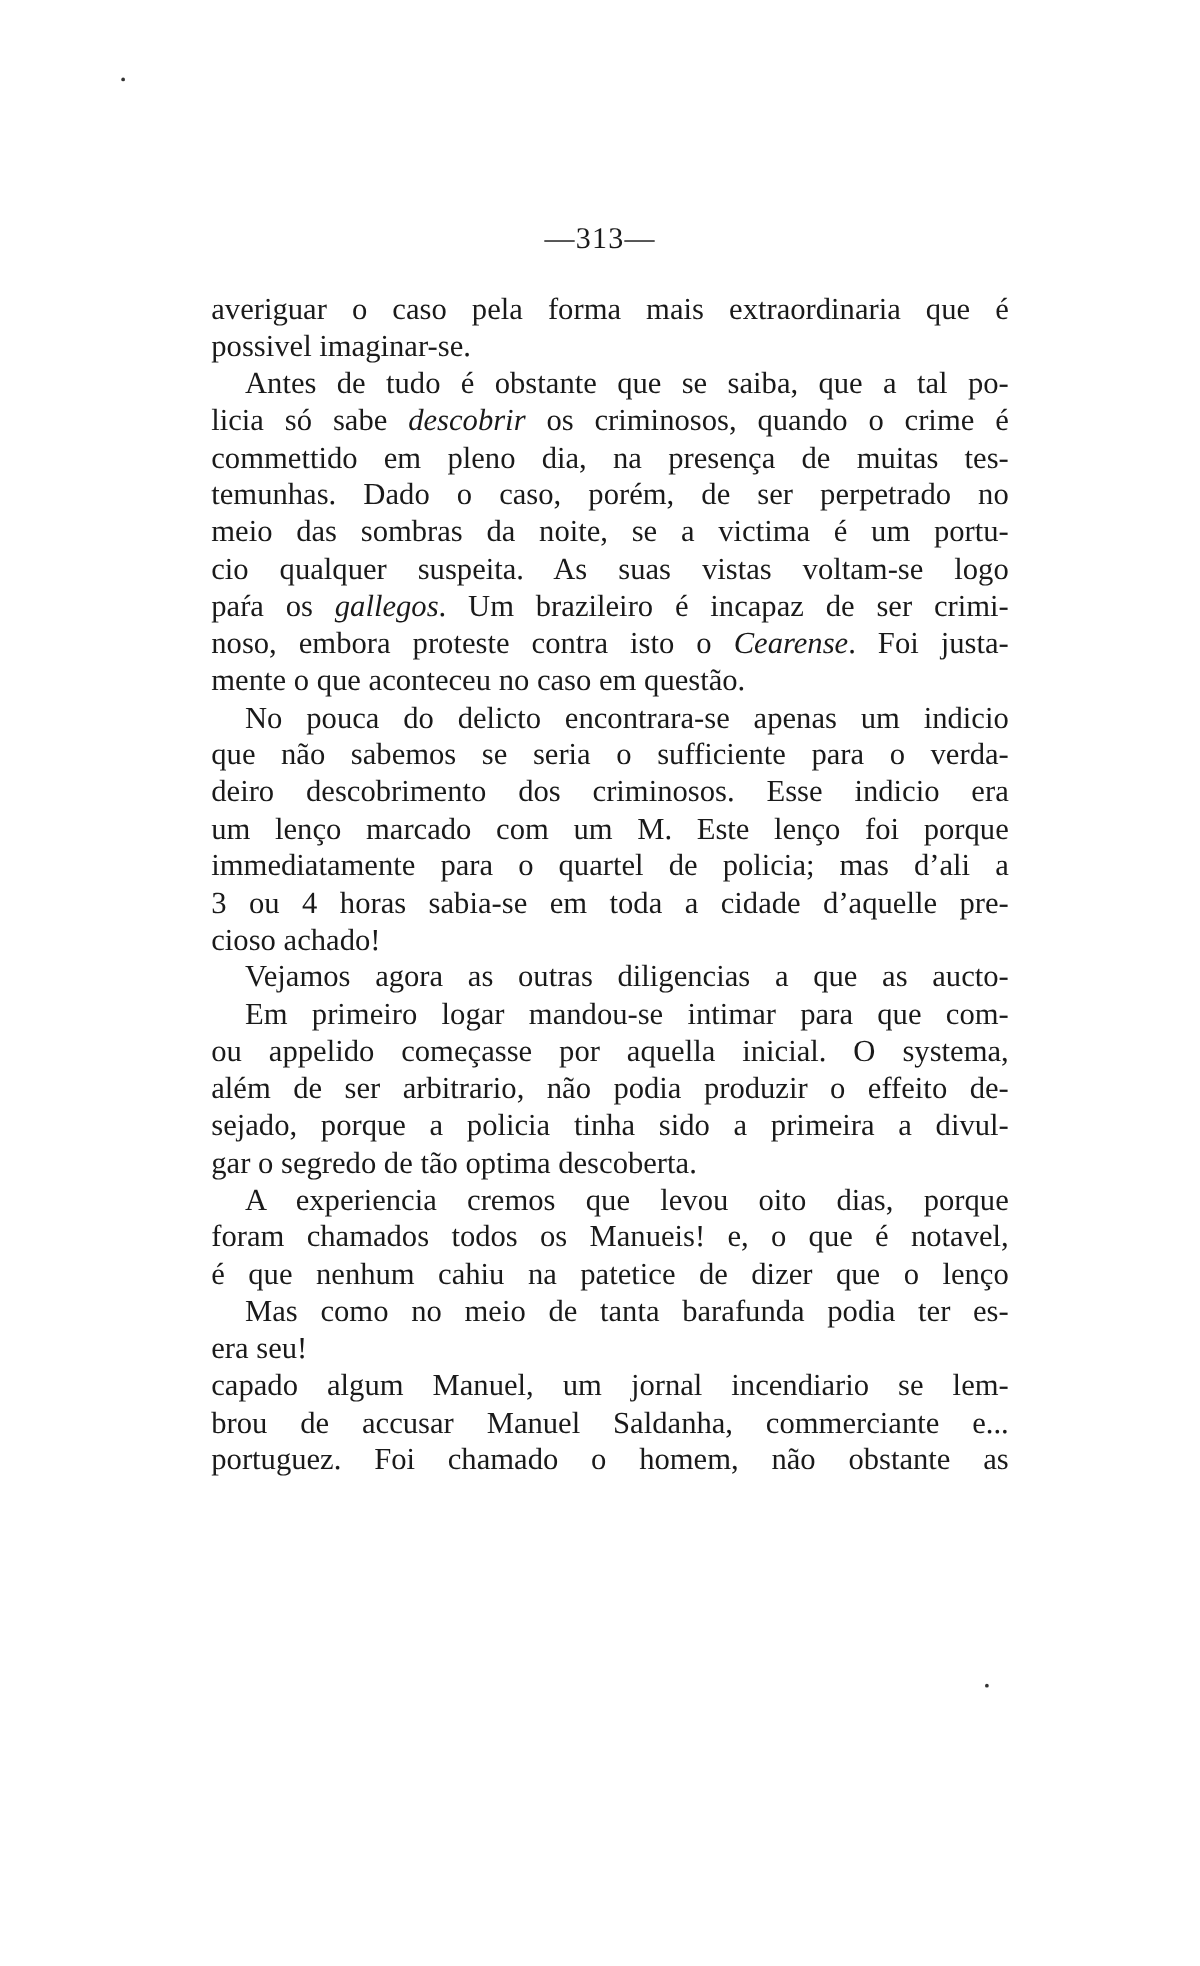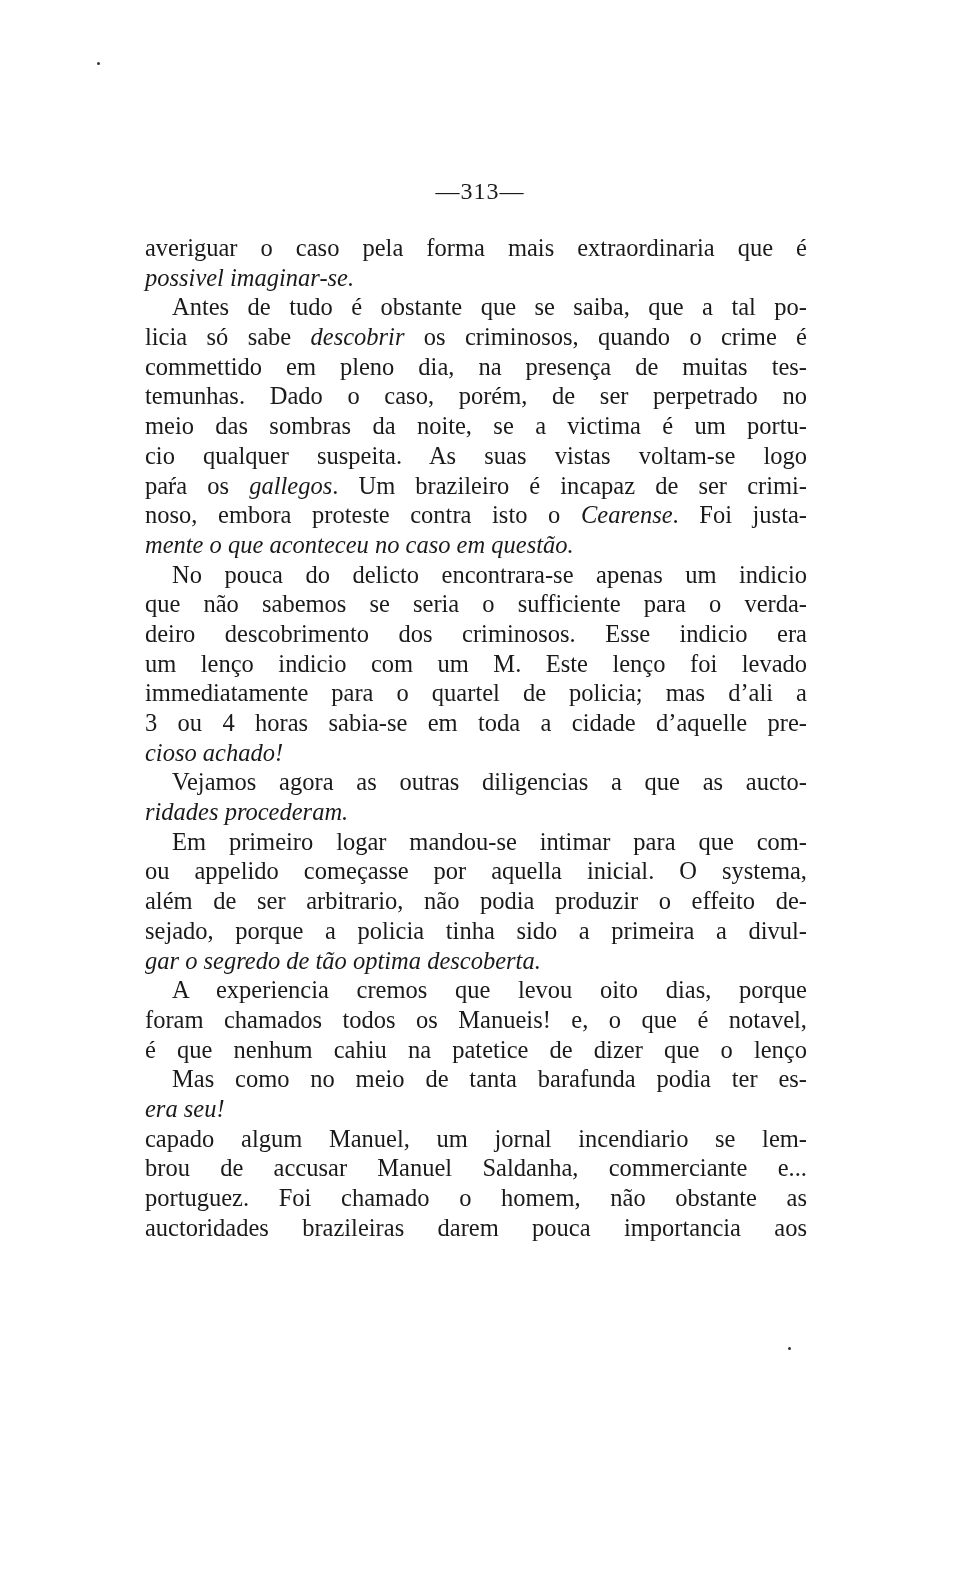--- a/index.html
+++ b/index.html
@@ -15,23 +15,23 @@
     text-align: center; font-size: 24px; letter-spacing: 1px;
     font-family: "Liberation Serif", serif;
   }
   .text-block {
     position: absolute; left: 145px; top: 233px; width: 662px;
     font-family: "Liberation Serif", serif;
     font-size: 24.5px; line-height: 29.7px;
   }
   .line {
     display: block; height: 29.7px; white-space: nowrap;
-    text-align: justify; text-align-last: justify;
+    text-align: justify; text-align-last: justify; margin-left: 24px;
   }
-  .line.last { text-align-last: left; font-style: italic; }
+  .line.last { text-align-last: left; }
   .line.indent { padding-left: 27px; }
   .line i { }
   .speck { position: absolute; width: 3px; height: 3px; background: #333; border-radius: 50%; }
 </style>
 </head>
 <body>
 
 <div class="page">
   <div class="speck" style="left:97px; top:62px;"></div>
   <div class="speck" style="left:788px; top:1347px;"></div>
@@ -44,34 +44,32 @@
       <span class="line"><span>commettido em pleno dia, na presença de muitas tes-</span></span>
       <span class="line"><span>temunhas. Dado o caso, porém, de ser perpetrado no</span></span>
       <span class="line"><span>meio das sombras da noite, se a victima é um portu-</span></span>
       <span class="line"><span>cio qualquer suspeita. As suas vistas voltam-se logo</span></span>
       <span class="line"><span>paŕa os </span><i>gallegos</i><span>. Um brazileiro é incapaz de ser crimi-</span></span>
       <span class="line"><span>noso, embora proteste contra isto o </span><i>Cearense</i><span>. Foi justa-</span></span>
       <span class="line last"><span>mente o que aconteceu no caso em questão.</span></span>
       <span class="line indent"><span>No pouca do delicto encontrara-se apenas um indicio</span></span>
       <span class="line"><span>que não sabemos se seria o sufficiente para o verda-</span></span>
       <span class="line"><span>deiro descobrimento dos criminosos. Esse indicio era</span></span>
-      <span class="line"><span>um lenço indicio com um M. Este lenço foi levado</span></span>
+      <span class="line"><span>um lenço marcado com um M. Este lenço foi porque</span></span>
       <span class="line"><span>immediatamente para o quartel de policia; mas d’ali a</span></span>
       <span class="line"><span>3 ou 4 horas sabia-se em toda a cidade d’aquelle pre-</span></span>
       <span class="line last"><span>cioso achado!</span></span>
       <span class="line indent"><span>Vejamos agora as outras diligencias a que as aucto-</span></span>
-      <span class="line last"><span>ridades procederam.</span></span>
       <span class="line indent"><span>Em primeiro logar mandou-se intimar para que com-</span></span>
       <span class="line"><span>ou appelido começasse por aquella inicial. O systema,</span></span>
       <span class="line"><span>além de ser arbitrario, não podia produzir o effeito de-</span></span>
       <span class="line"><span>sejado, porque a policia tinha sido a primeira a divul-</span></span>
       <span class="line last"><span>gar o segredo de tão optima descoberta.</span></span>
       <span class="line indent"><span>A experiencia cremos que levou oito dias, porque</span></span>
       <span class="line"><span>foram chamados todos os Manueis! e, o que é notavel,</span></span>
       <span class="line"><span>é que nenhum cahiu na patetice de dizer que o lenço</span></span>
       <span class="line indent"><span>Mas como no meio de tanta barafunda podia ter es-</span></span>
       <span class="line last"><span>era seu!</span></span>
       <span class="line"><span>capado algum Manuel, um jornal incendiario se lem-</span></span>
       <span class="line"><span>brou de accusar Manuel Saldanha, commerciante e...</span></span>
       <span class="line"><span>portuguez. Foi chamado o homem, não obstante as</span></span>
-      <span class="line"><span>auctoridades brazileiras darem pouca importancia aos</span></span>
     </div>
 </div>
 
 </body></html>

